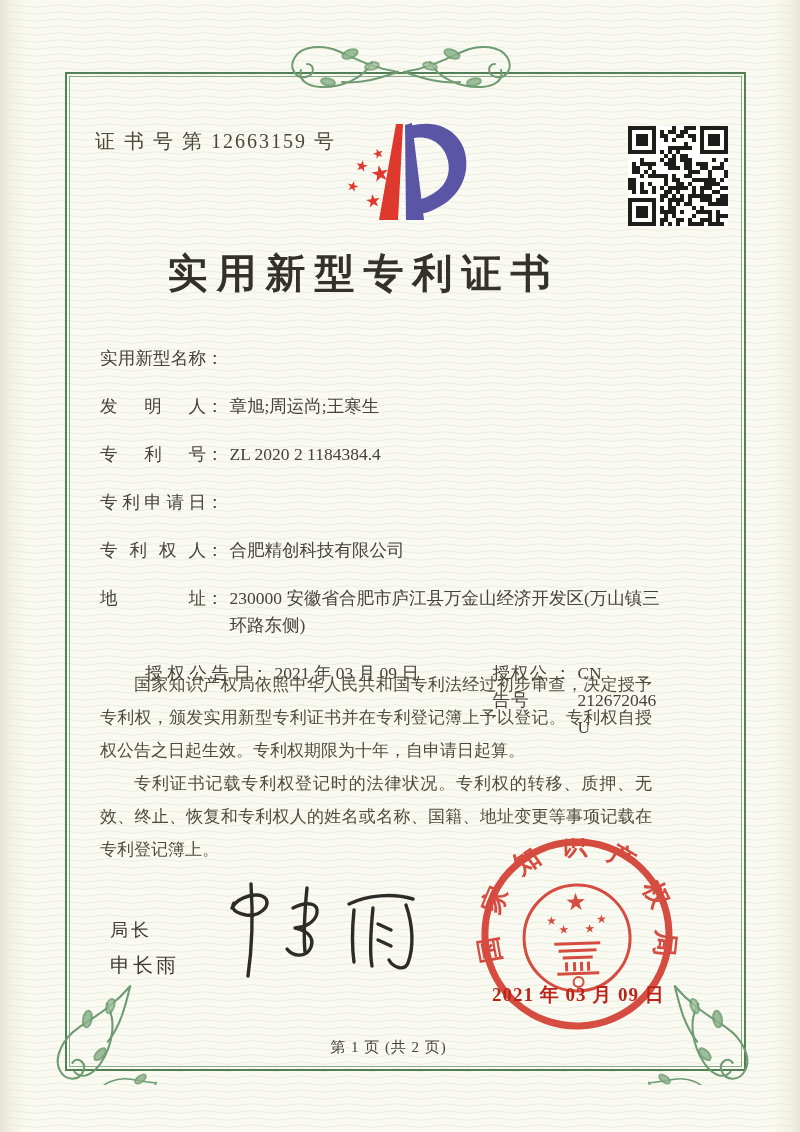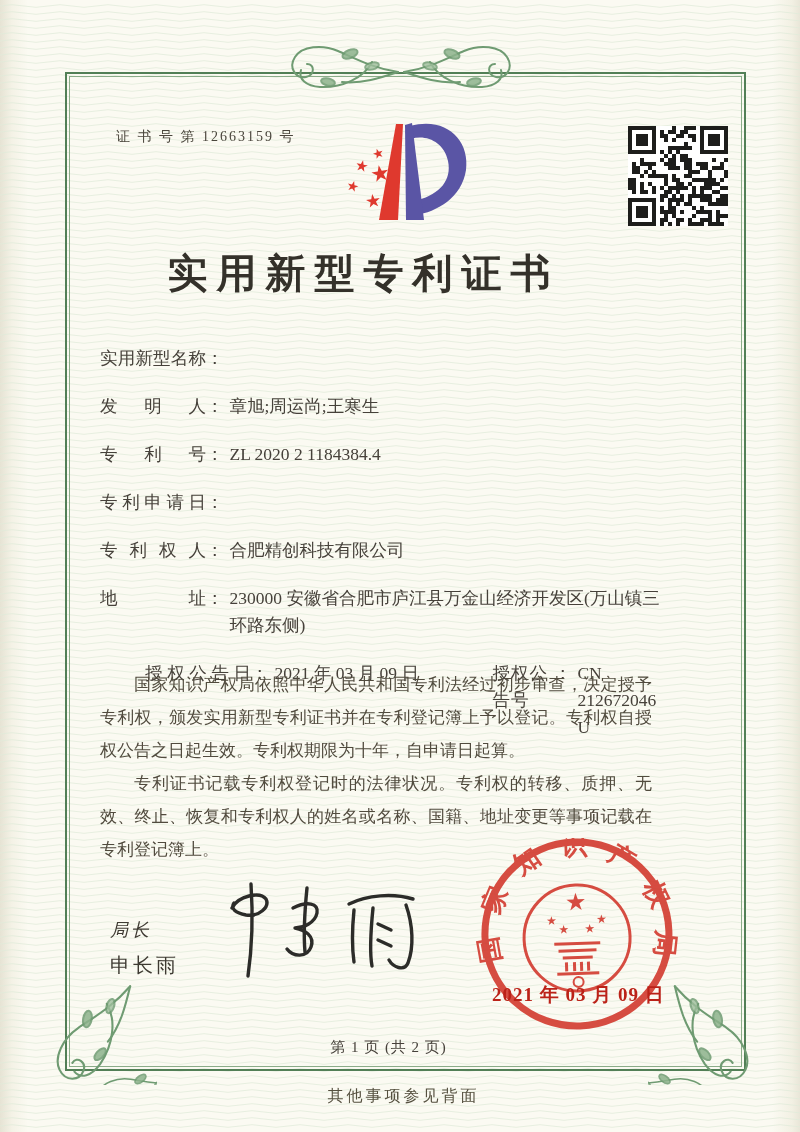--- a/index.html
+++ b/index.html
@@ -11,38 +11,38 @@
     font-family:"Liberation Serif","DejaVu Serif",serif;
     color:#3c382f;
   }
   .waves{position:absolute;left:0;top:0;z-index:0;pointer-events:none;}
   .layer{position:absolute;z-index:1;}
   .border-outer{
     position:absolute;left:65px;top:72px;width:677px;height:995px;
     border:2px solid #527f56;z-index:1;
   }
   .border-inner{position:absolute;inset:2px;border:1px solid #8aac88;}
-  .certno{left:116px;top:128px;font-size:14px;letter-spacing:2px;color:#4a463c;}
+  .certno{left:95px;top:128px;font-size:20px;letter-spacing:2px;color:#4a463c;}
   .logo{left:330px;top:110px;}
   .qr{left:628px;top:126px;}
   .title{
     left:65px;top:246px;width:588px;text-align:center;
     font-size:40px;font-weight:bold;letter-spacing:9px;text-indent:9px;color:#34312a;
   }
   .fields{left:100px;top:345px;width:560px;font-size:17.5px;color:#46413a;}
   .field-row{display:flex;align-items:flex-start;line-height:27px;margin-bottom:21px;}
   .flabel{display:inline-block;width:106px;text-align:justify;text-align-last:justify;flex:0 0 106px;}
   .fcolon{flex:0 0 auto;margin-right:6px;}
   .fvalue{display:inline-block;max-width:440px;}
   .grant-row{display:flex;align-items:flex-start;line-height:27px;margin-left:45px;}
   .grant-date{flex:0 0 218px;}
   .glabel2{letter-spacing:1px;}
   .paras{left:100px;top:668px;width:552px;font-size:17px;line-height:33px;color:#514b3e;text-align:justify;}
   .paras p{margin:0;text-indent:2em;}
-  .sig-title{left:110px;top:918px;font-size:18px;letter-spacing:3px;color:#3e3a32;font-style:italic;}
+  .sig-title{left:110px;top:918px;font-size:18px;letter-spacing:3px;color:#3e3a32;}
   .sig-name{left:110px;top:952px;font-size:20px;letter-spacing:3px;color:#3e3a32;}
   .sig-script{left:215px;top:872px;}
   .seal{left:466px;top:838px;}
   .seal-date{left:492px;top:982px;font-size:19px;color:#bb2218;letter-spacing:1px;font-weight:bold;}
   .pageinfo{left:65px;top:1038px;width:647px;text-align:center;font-size:15px;color:#46413a;letter-spacing:1px;}
   .backnote{left:65px;top:1086px;width:677px;text-align:center;font-size:16px;color:#55503f;letter-spacing:3px;}
   .ornament{position:absolute;z-index:2;pointer-events:none;}
 </style>
 </head>
 <body>
@@ -575,15 +575,14 @@
         <rect x="120" y="124" width="3" height="9"></rect>
         <rect x="90" y="134" width="42" height="3"></rect>
       </g>
       <circle cx="111" cy="144" r="5" fill="none" stroke="#d23a2e" stroke-width="2"></circle>
     </g>
   </svg>
 
   <div class="layer seal-date">2021 年 03 月 09 日</div>
 
   <div class="layer pageinfo">第 1 页 (共 2 页)</div>
-  <div class="layer backnote">其他事项参见背面</div>
 
 </div>
 
 </body></html>

